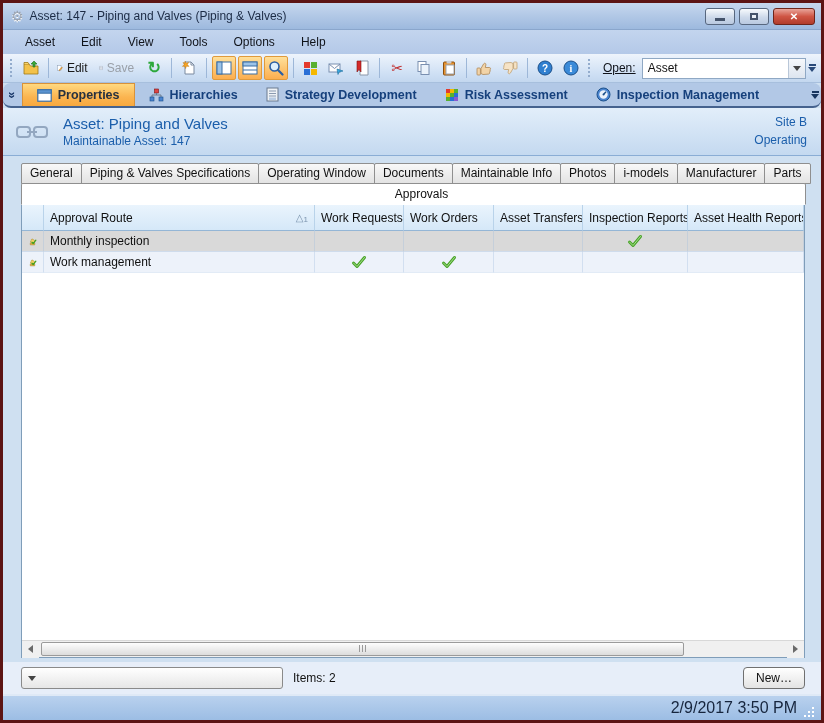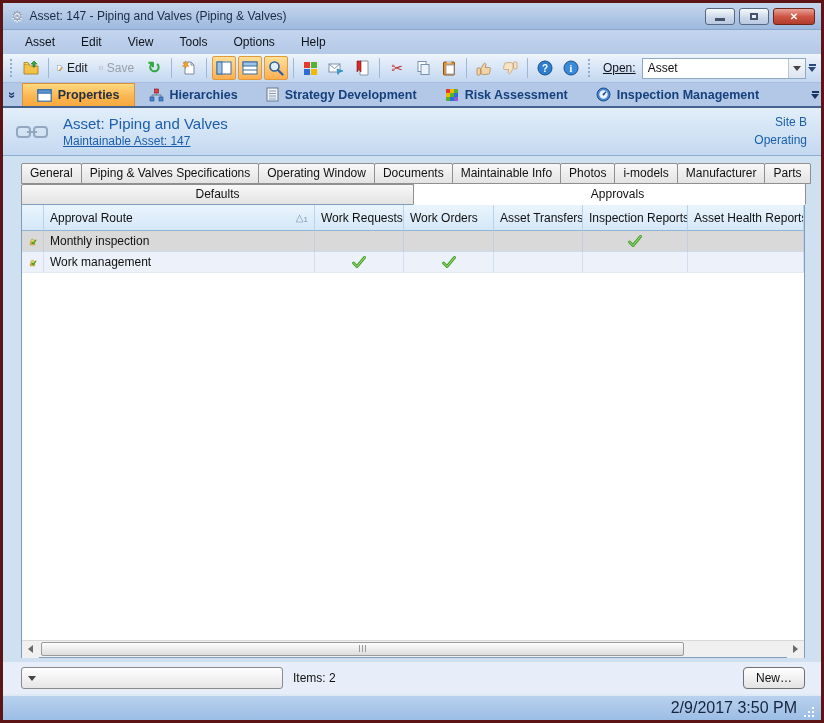--- a/index.html
+++ b/index.html
@@ -74,21 +74,21 @@
   .arrow-down{ width:0;height:0;border-left:4px solid transparent;border-right:4px solid transparent;border-top:5px solid #444; }
   .overflow{
     margin-left:auto; width:12px; height:24px; display:flex; flex-direction:column;
     align-items:center; justify-content:center; color:#2a4a7a; font-size:8px;
   }
   .overflow .bar{ width:7px; height:2px; background:#2a4a7a; margin-bottom:1px; }
 
   
   .navstrip{
     height:25px; flex:0 0 25px; display:flex; align-items:stretch;
-    background:#b2c8e6; border-bottom:2px solid #45628e; padding-left:4px;
+    background:#b2c8e6; border-bottom:2px solid #45628e; padding-left:4px;border-radius:8px;
   }
   .chev{ align-self:center; color:#1c3a6b; font-weight:bold; font-size:12px;
     transform:rotate(90deg); margin:0 6px 0 2px; }
   .navtab{
     display:flex; align-items:center; gap:6px; padding:0 14px;
     font-weight:bold; color:#16407c; font-size:12.5px;
   }
   .navtab.active{
     background:linear-gradient(#ffd980,#fbb450 60%,#f8a93e);
     border:1px solid #d8923a; border-bottom:none; color:#27313f;
@@ -98,21 +98,21 @@
 
   
   .headerband{
     height:48px; flex:0 0 48px; display:flex; align-items:center;
     background:linear-gradient(#e2eefa,#c4d9f0);
     border-bottom:1px solid #8aadd5; padding:0 14px 0 12px; gap:14px;
   }
   .chain{ flex:0 0 auto; }
   .htitles{ flex:1; }
   .htitle{ font-size:15px; color:#1b5eab; }
-  .hsub{ font-size:12px; color:#1b5eab; margin-top:2px;text-decoration:underline; }
+  .hsub{ font-size:12px; color:#1b5eab; margin-top:2px; }
   .hright{ text-align:right; font-size:12px; color:#1b5eab; line-height:1.45; }
 
   
   .workspace{ flex:1; display:flex; flex-direction:column; padding:7px 16px 4px 18px; min-height:0; }
   .tabsrow{ display:flex; }
   .ctab{
     flex:1 1 auto; text-align:center; padding:2px 8px 3px; font-size:12px;
     background:linear-gradient(#f8f8f8,#e3e3e3);
     border:1px solid #8f8f8f; border-radius:2px 2px 0 0; margin-right:-1px;
     white-space:nowrap; position:relative;
@@ -457,21 +457,20 @@
       <div class="ctab">Piping &amp; Valves Specifications</div>
       <div class="ctab">Operating Window</div>
       <div class="ctab">Documents</div>
       <div class="ctab">Maintainable Info</div>
       <div class="ctab">Photos</div>
       <div class="ctab">i-models</div>
       <div class="ctab">Manufacturer</div>
       <div class="ctab">Parts</div>
     </div>
     <div class="tabsrow r2">
-      <div class="ctab">Defaults</div>
       <div class="ctab active">Approvals</div>
     </div>
 
     <div class="panel">
 
       <div class="grid thead">
         <div></div>
         <div>
           <span>Approval Route</span>
           <span class="sorter">△<span class="n">1</span></span>

